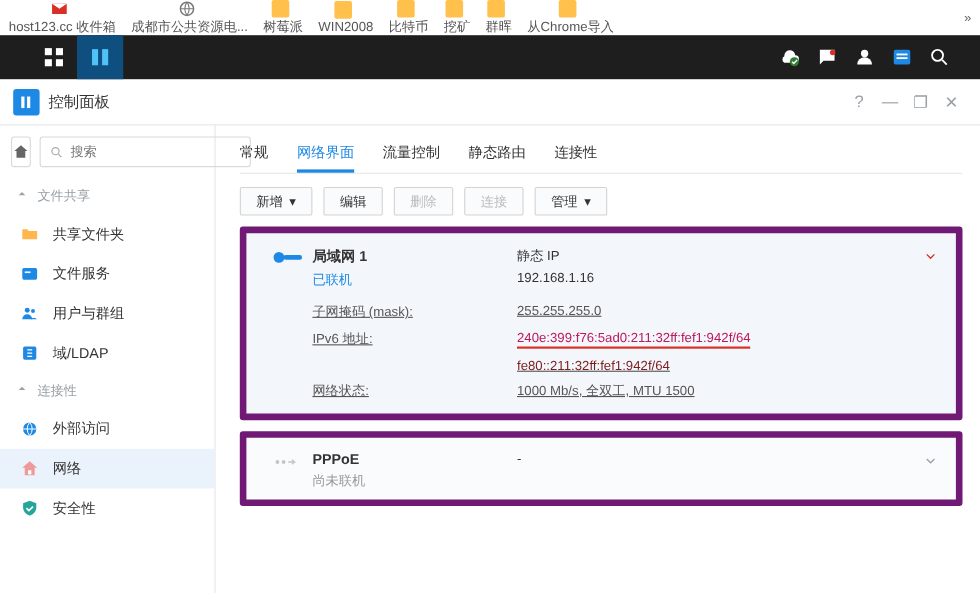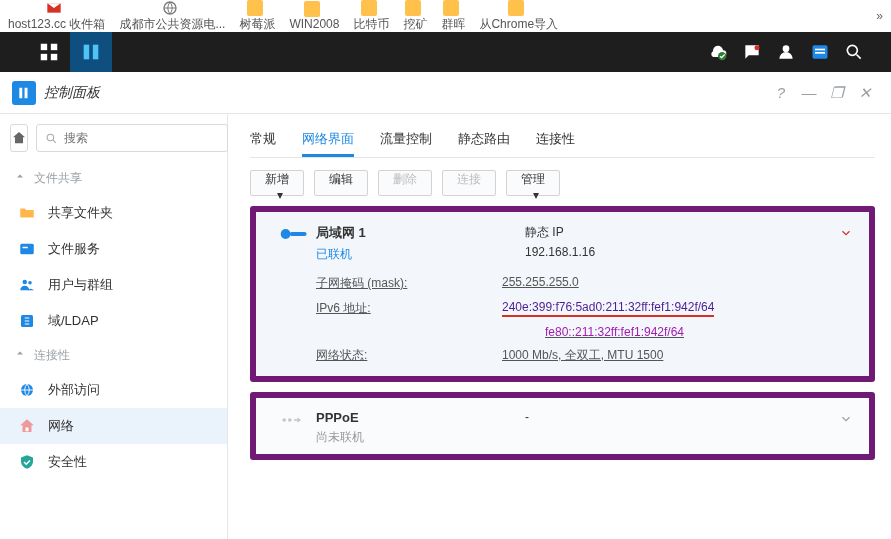--- a/index.html
+++ b/index.html
@@ -16,67 +16,67 @@
   
   .app-bar { height: 40px; background: #1e1e1e; display: flex; align-items: center; padding-left: 28px; }
   .app-ico { width: 42px; height: 40px; display: flex; align-items: center; justify-content: center; }
   .app-ico.active { background: #0f4f80; }
   .app-svg { width: 22px; height: 22px; fill: #fff; }
   .app-bar-right { margin-left: auto; display: flex; align-items: center; padding-right: 20px; }
   .ab-icon { width: 34px; height: 40px; display: flex; align-items: center; justify-content: center; }
   .ab-icon svg { width: 20px; height: 20px; fill: #fff; }
 
   
-  .win-head { height: 42px; display: flex; align-items: center; padding: 0 12px; border-bottom: 1px solid #e6e6e6; font-size: 14px; font-style: italic; }
+  .win-head { height: 42px; display: flex; align-items: center; padding: 0 12px; border-bottom: 1px solid #e6e6e6; font-size: 14px; }
   .win-icon { width: 24px; height: 24px; margin-right: 8px; background: #1e88e5; border-radius: 3px; display: flex; align-items: center; justify-content: center; }
   .win-icon svg { width: 14px; height: 14px; fill: #fff; }
   .win-ctl  { margin-left: auto; display: flex; align-items: center; color: #9aa0a6; }
   .win-ctl span { width: 28px; text-align: center; font-size: 15px; cursor: pointer; }
 
   
   .body { display: flex; height: 425px; }
-  .sidebar { width: 228px; border-right: 1px solid #e6e6e6; padding-top: 10px; }
+  .sidebar { width: 196px; border-right: 1px solid #e6e6e6; padding-top: 10px; }
   .sb-top { display: flex; align-items: center; padding: 0 10px 10px 10px; }
   .home-ic { width: 30px; height: 28px; display: flex; align-items: center; justify-content: center; border: 1px solid #d9d9d9; border-radius: 3px; margin-right: 8px; cursor:pointer;}
   .search-box { flex: 1; height: 28px; border: 1px solid #d9d9d9; border-radius: 3px; display: flex; align-items: center; padding: 0 8px; color: #aaa; }
   .search-box input { border: none; outline: none; flex: 1; font-size: 12px; margin-left: 6px; background: transparent; }
   .sb-sec { display: flex; align-items: center; padding: 8px 14px; color: #9aa0a6; cursor: pointer;}
   .sb-sec svg { width: 12px; height: 12px; fill: #9aa0a6; margin-right: 8px;}
   .sb-item { display: flex; align-items: center; height: 36px; padding: 0 16px 0 16px; cursor: pointer;}
   .sb-item.active { background: #eaf2fb; }
   .sb-ico { width: 22px; display: flex; justify-content: center; margin-right: 10px; }
   .sb-ico svg { width: 18px; height: 18px; }
   .sb-label { font-size: 13px; color: #333; }
 
   
   .content { flex: 1; padding: 8px 16px 0 22px; }
   .tabs { display: flex; border-bottom: 1px solid #e6e6e6; height: 36px; }
   .tab  { padding: 8px 0 9px 0; margin-right: 26px; font-size: 13px; color: #333; cursor: pointer; }
   .tab.active { color: #1e88e5; border-bottom: 3px solid #1e88e5; }
 
   .toolbar { display: flex; padding: 12px 0 10px 0; }
-  .btn { height: 26px; padding: 0 14px; border: 1px solid #d3d3d3; background: #fafbfc; margin-right: 10px; border-radius: 2px; font-size: 12px; display: flex; align-items: center; cursor: pointer; flex-direction: column; }
+  .btn { height: 26px; padding: 0 14px; border: 1px solid #d3d3d3; background: #fafbfc; margin-right: 10px; border-radius: 2px; font-size: 12px; display: flex; align-items: center; cursor: pointer; }
   .btn.disabled { color: #bcbcbc; cursor: default; }
   .btn .caret { margin-left: 6px; }
 
   .panel { border: 6px solid #701a75; border-radius: 3px; background: #fafbfc; margin-bottom: 10px; }
   .panel.active { background: #f3f7fb; }
   .p-head { display: flex; padding: 12px 16px 8px 16px; position: relative;}
   .p-ico  { width: 44px; display: flex; align-items: flex-start; justify-content: center; }
   .p-main { flex: 1; display: flex; }
   .p-col  { flex: 0 0 186px; }
-  .p-col-r{ flex: 1; margin-left: 23px; }
+  .p-col-r{ flex: 1; }
   .p-title{ font-weight: bold; font-size: 13px; margin-bottom: 4px; }
   .p-link { color: #1e88e5; }
   .p-row  { display:flex; padding: 4px 16px 4px 60px; font-size:12px; color:#555;text-decoration:underline;}
   .p-row .k{ flex:0 0 186px;}
   .p-row .v{ flex:1; }
   .chev   { position:absolute; right:16px; top:14px; color:#9aa0a6; cursor:pointer;}
   .panel.active .chev svg { transform: rotate(180deg); fill:#d93025;}
-  .ipv6-1 { color:#4c1d95; border-bottom:2px solid #d93025; display:inline-block; padding-bottom:1px;}
+  .ipv6-1 { color:#be185d; border-bottom:2px solid #d93025; display:inline-block; padding-bottom:1px;}
 </style>
 </head>
 <body>
 
 <div class="bm-bar">
   <div class="bm-item">
     <span class="bm-icon">
         <svg viewBox="0 0 24 24">
           <path fill="#d93025" d="M2 5h20v14H2z"></path>
           <path fill="#fff" d="M2 5l10 7L22 5"></path>
@@ -332,21 +332,21 @@
       <div class="p-row">
           <div class="k">子网掩码 (mask):</div>
           <div class="v">255.255.255.0</div>
         </div>
       <div class="p-row">
           <div class="k">IPv6 地址:</div>
           <div class="v"><span class="ipv6-1">240e:399:f76:5ad0:211:32ff:fef1:942f/64</span></div>
         </div>
       <div class="p-row">
           <div class="k"></div>
-          <div class="v" style="color:#a21caf;margin-left:43px;">fe80::211:32ff:fef1:942f/64</div>
+          <div class="v" style="color:#7f1d1d;">fe80::211:32ff:fef1:942f/64</div>
         </div>
       <div class="p-row" style="padding-bottom:12px;">
           <div class="k">网络状态:</div>
           <div class="v">1000 Mb/s, 全双工, MTU 1500</div>
         </div>
     </div>
 
     <div class="panel">
       <div class="p-head">
         <div class="p-ico">

